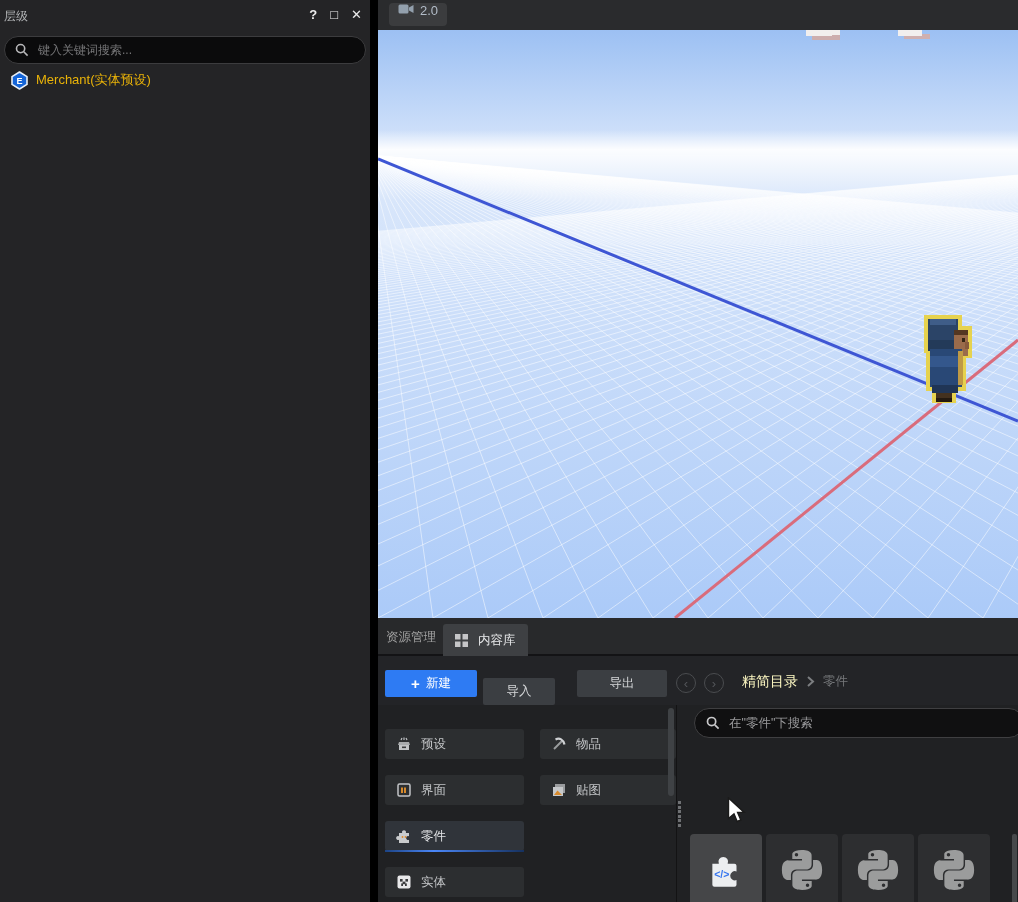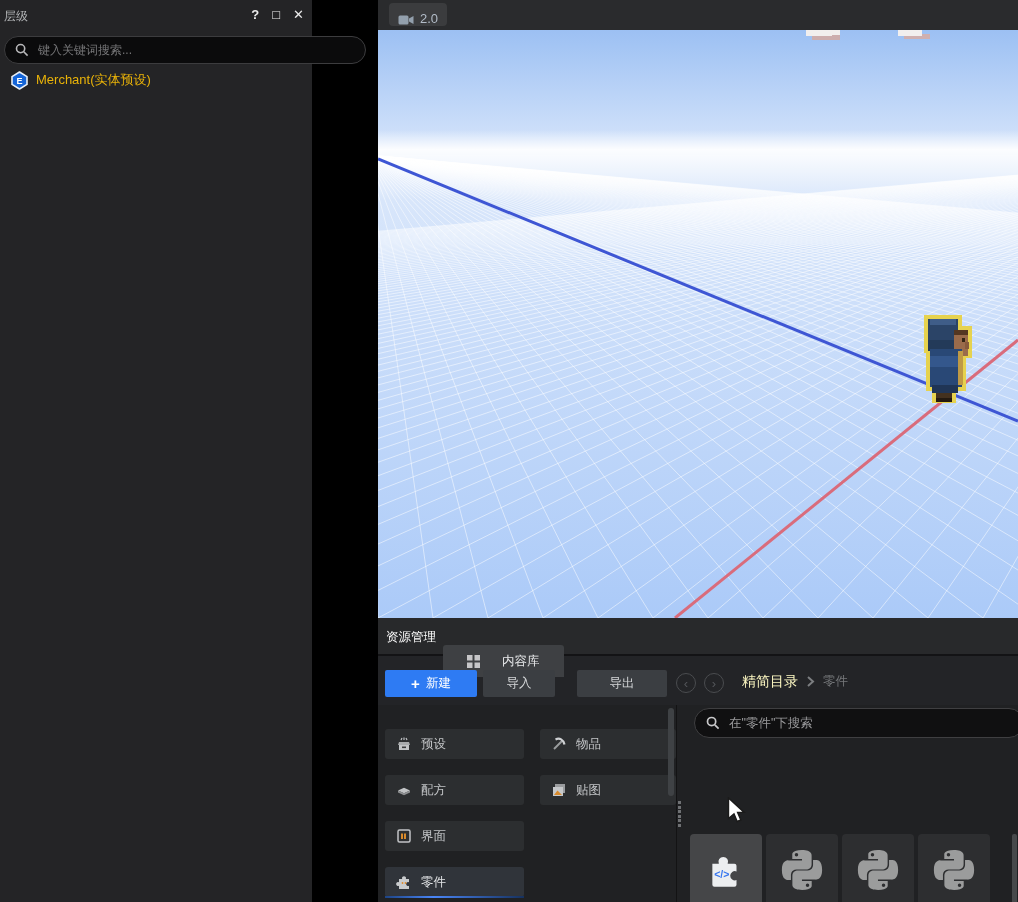--- a/index.html
+++ b/index.html
@@ -1,56 +1,56 @@
 <!DOCTYPE html>
 <html><head>
 <meta charset="utf-8">
 <style>
   html,body{margin:0;padding:0;background:#000;}
   *{box-sizing:border-box;font-family:"Liberation Sans","DejaVu Sans",sans-serif;}
   .app{position:relative;width:1018px;height:902px;overflow:hidden;background:#000;}
 
   
-  .sidebar{position:absolute;left:0;top:0;width:312px;height:902px;background:#242426;}
+  .sidebar{position:absolute;left:0;top:0;width:370px;height:902px;background:#242426;}
   .sb-header{position:relative;height:30px;}
   .sb-title{position:absolute;left:4px;top:8px;font-size:12px;color:#b4b6b8;}
   .sb-controls{position:absolute;right:8px;top:5px;display:flex;gap:13px;}
   .sb-controls span{color:#ececec;font-size:13px;font-weight:bold;cursor:default;line-height:20px;}
   .sb-search{position:absolute;left:4px;top:36px;width:362px;height:28px;background:#0b0b0c;
              border:1px solid #3c3c3e;border-radius:14px;display:flex;align-items:center;padding:12px 10px;gap:7px;}
   .sb-search input{flex:1;background:transparent;border:none;outline:none;color:#cfcfcf;font-size:12px;}
   .sb-search input::placeholder{color:#757577;}
   .tree-item{position:absolute;left:0;top:67px;width:370px;height:26px;display:flex;align-items:center;
              padding-left:10px;gap:7px;}
   .tree-label{font-size:13px;color:#eab308;}
 
   
   .vp-topbar{position:absolute;left:378px;top:0;width:640px;height:30px;background:#2a2b2d;}
   .speed-badge{position:absolute;left:11px;top:3px;height:23px;background:#3b3c3e;border-radius:4px;
-               display:flex;align-items:flex-end;padding:0 9px;gap:6px;}
+               display:flex;align-items:flex-start;padding:0 9px;gap:6px;}
   .speed-badge .val{font-size:13px;color:#b2bcc8;}
 
   
   .viewport{position:absolute;left:378px;top:30px;width:640px;height:588px;overflow:hidden;}
 
   
   .bpanel{position:absolute;left:378px;top:618px;width:640px;height:284px;background:#232427;}
   .tab-row{position:absolute;left:0;top:0;width:640px;height:38px;background:#28292b;border-bottom:2px solid #131315;}
-  .tab-plain{position:absolute;left:8px;top:0;line-height:38px;font-size:12.5px;color:#ffffff;cursor:default;}
+  .tab-plain{position:absolute;left:8px;top:0;line-height:38px;font-size:12.5px;color:#a3a3a3;cursor:default;}
   .tab-active{position:absolute;left:65px;top:6px;height:32px;background:#3e4043;border-radius:3px 3px 0 0;
-              display:flex;align-items:center;padding:0 24px;gap:22px;margin-top:21px;}
+              display:flex;align-items:center;padding:0 12px;gap:10px;}
   .tab-active .lbl{font-size:12.5px;color:#e9eaec;}
 
   .toolbar{position:absolute;left:0;top:40px;width:640px;height:47px;}
   .btn{position:absolute;top:12px;height:27px;border-radius:2px;display:flex;align-items:center;justify-content:center;
        gap:6px;font-size:12.5px;cursor:default;}
   .btn-new{left:7px;width:92px;background:#2e7bf3;color:#fff;}
   .btn-new .plus{font-size:15px;font-weight:bold;line-height:1;}
   .btn-gray{background:#3b3e42;color:#d5d7d9;}
-  .btn-import{left:105px;width:72px;}
+  .btn-import{left:105px;width:72px;margin-top:8px;}
   .btn-export{left:199px;width:90px;}
   .navc{position:absolute;top:15px;width:20px;height:20px;border:1.5px solid #4a4c4f;border-radius:50%;
         color:#54565a;font-size:13px;display:flex;align-items:center;justify-content:center;line-height:1;}
   .nav-back{left:298px;} .nav-fwd{left:326px;}
   .breadcrumb{position:absolute;left:364px;top:0;height:47px;display:flex;align-items:center;gap:8px;}
   .bc-root{font-size:14px;color:#fef9c3;}
   .bc-cur{font-size:12.5px;color:#75777a;}
 
   .content{position:absolute;left:0;top:87px;width:640px;height:197px;background:#202123;}
   .cat-grid{position:absolute;left:7px;top:24px;display:grid;grid-template-columns:139px 136px;
@@ -579,40 +579,44 @@
           <svg width="16" height="16" viewBox="0 0 16 16">
             <path d="M3 6h10l1 3H2z" fill="#a9abad"></path>
               <rect x="3" y="9" width="10" height="5" fill="#c2c4c6"></rect>
             <rect x="6" y="10.5" width="4" height="1.6" fill="#3a3b3d"></rect>
             <path d="M5 4l1-2M8 4l0-2.4M11 4l-1-2" stroke="#c2c4c6" stroke-width="1.2"></path>
           </svg>
           <span class="lbl">预设</span>
         </div>
         <div class="cat">
           <svg width="16" height="16" viewBox="0 0 16 16">
-            <path d="M2 8.5l6-2.8 6 2.8-6 2.8z" fill="#c2c4c6"></path>
-            <path d="M2 8.5v2l6 2.8 6-2.8v-2l-6 2.8z" fill="#8e9092"></path>
-          </svg>
-          <span class="lbl">配方</span>
-        </div>
-        <div class="cat">
-          <svg width="16" height="16" viewBox="0 0 16 16">
             <rect x="2" y="2" width="12" height="12" rx="1.5" fill="none" stroke="#c2c4c6" stroke-width="1.5"></rect>
             <rect x="5" y="5.5" width="2" height="5.5" fill="#d88a2c"></rect>
             <rect x="8" y="5.5" width="2" height="5.5" fill="#d88a2c"></rect>
           </svg>
           <span class="lbl">界面</span>
         </div>
         <div class="cat active">
           <svg width="16" height="16" viewBox="0 0 16 16">
             <path d="M3 5h3.2a2 2 0 1 1 3.6 0H13v3.2a2 2 0 1 0 0 3.6V15H3v-3.2a2 2 0 1 1 0-3.6z" fill="#c9cbcd"></path>
             <circle cx="6.5" cy="9" r="0.9" fill="#e08a2a"></circle>
               <circle cx="9.5" cy="9" r="0.9" fill="#e08a2a"></circle>
           </svg>
           <span class="lbl">零件</span>
+        </div>
+        <div class="cat">
+          <svg width="16" height="16" viewBox="0 0 16 16">
+            <rect x="1.5" y="1.5" width="13" height="13" rx="2" fill="#e8e8ea"></rect>
+            <rect x="4" y="5" width="2.6" height="2.6" fill="#3a3b3d"></rect>
+            <rect x="9.4" y="5" width="2.6" height="2.6" fill="#3a3b3d"></rect>
+            <rect x="6.6" y="7.6" width="2.8" height="2.6" fill="#3a3b3d"></rect>
+            <rect x="5.2" y="9.4" width="1.8" height="2.6" fill="#3a3b3d"></rect>
+            <rect x="9" y="9.4" width="1.8" height="2.6" fill="#3a3b3d"></rect>
+          </svg>
+          <span class="lbl">实体</span>
         </div>
         <div class="cat">
           <svg width="16" height="16" viewBox="0 0 16 16">
             <path d="M4.5 11.5 L10.5 5.5" stroke="#e4e4e6" stroke-width="2.4"></path>
             <circle cx="10.5" cy="4" r="1.8" fill="#e4e4e6"></circle>
               <circle cx="12" cy="5.5" r="1.8" fill="#e4e4e6"></circle>
             <circle cx="4" cy="13" r="1.8" fill="#d8c24a"></circle>
               <circle cx="5.5" cy="14.2" r="1.6" fill="#e4e4e6"></circle>
           </svg>
           <span class="lbl">掉落表</span>

